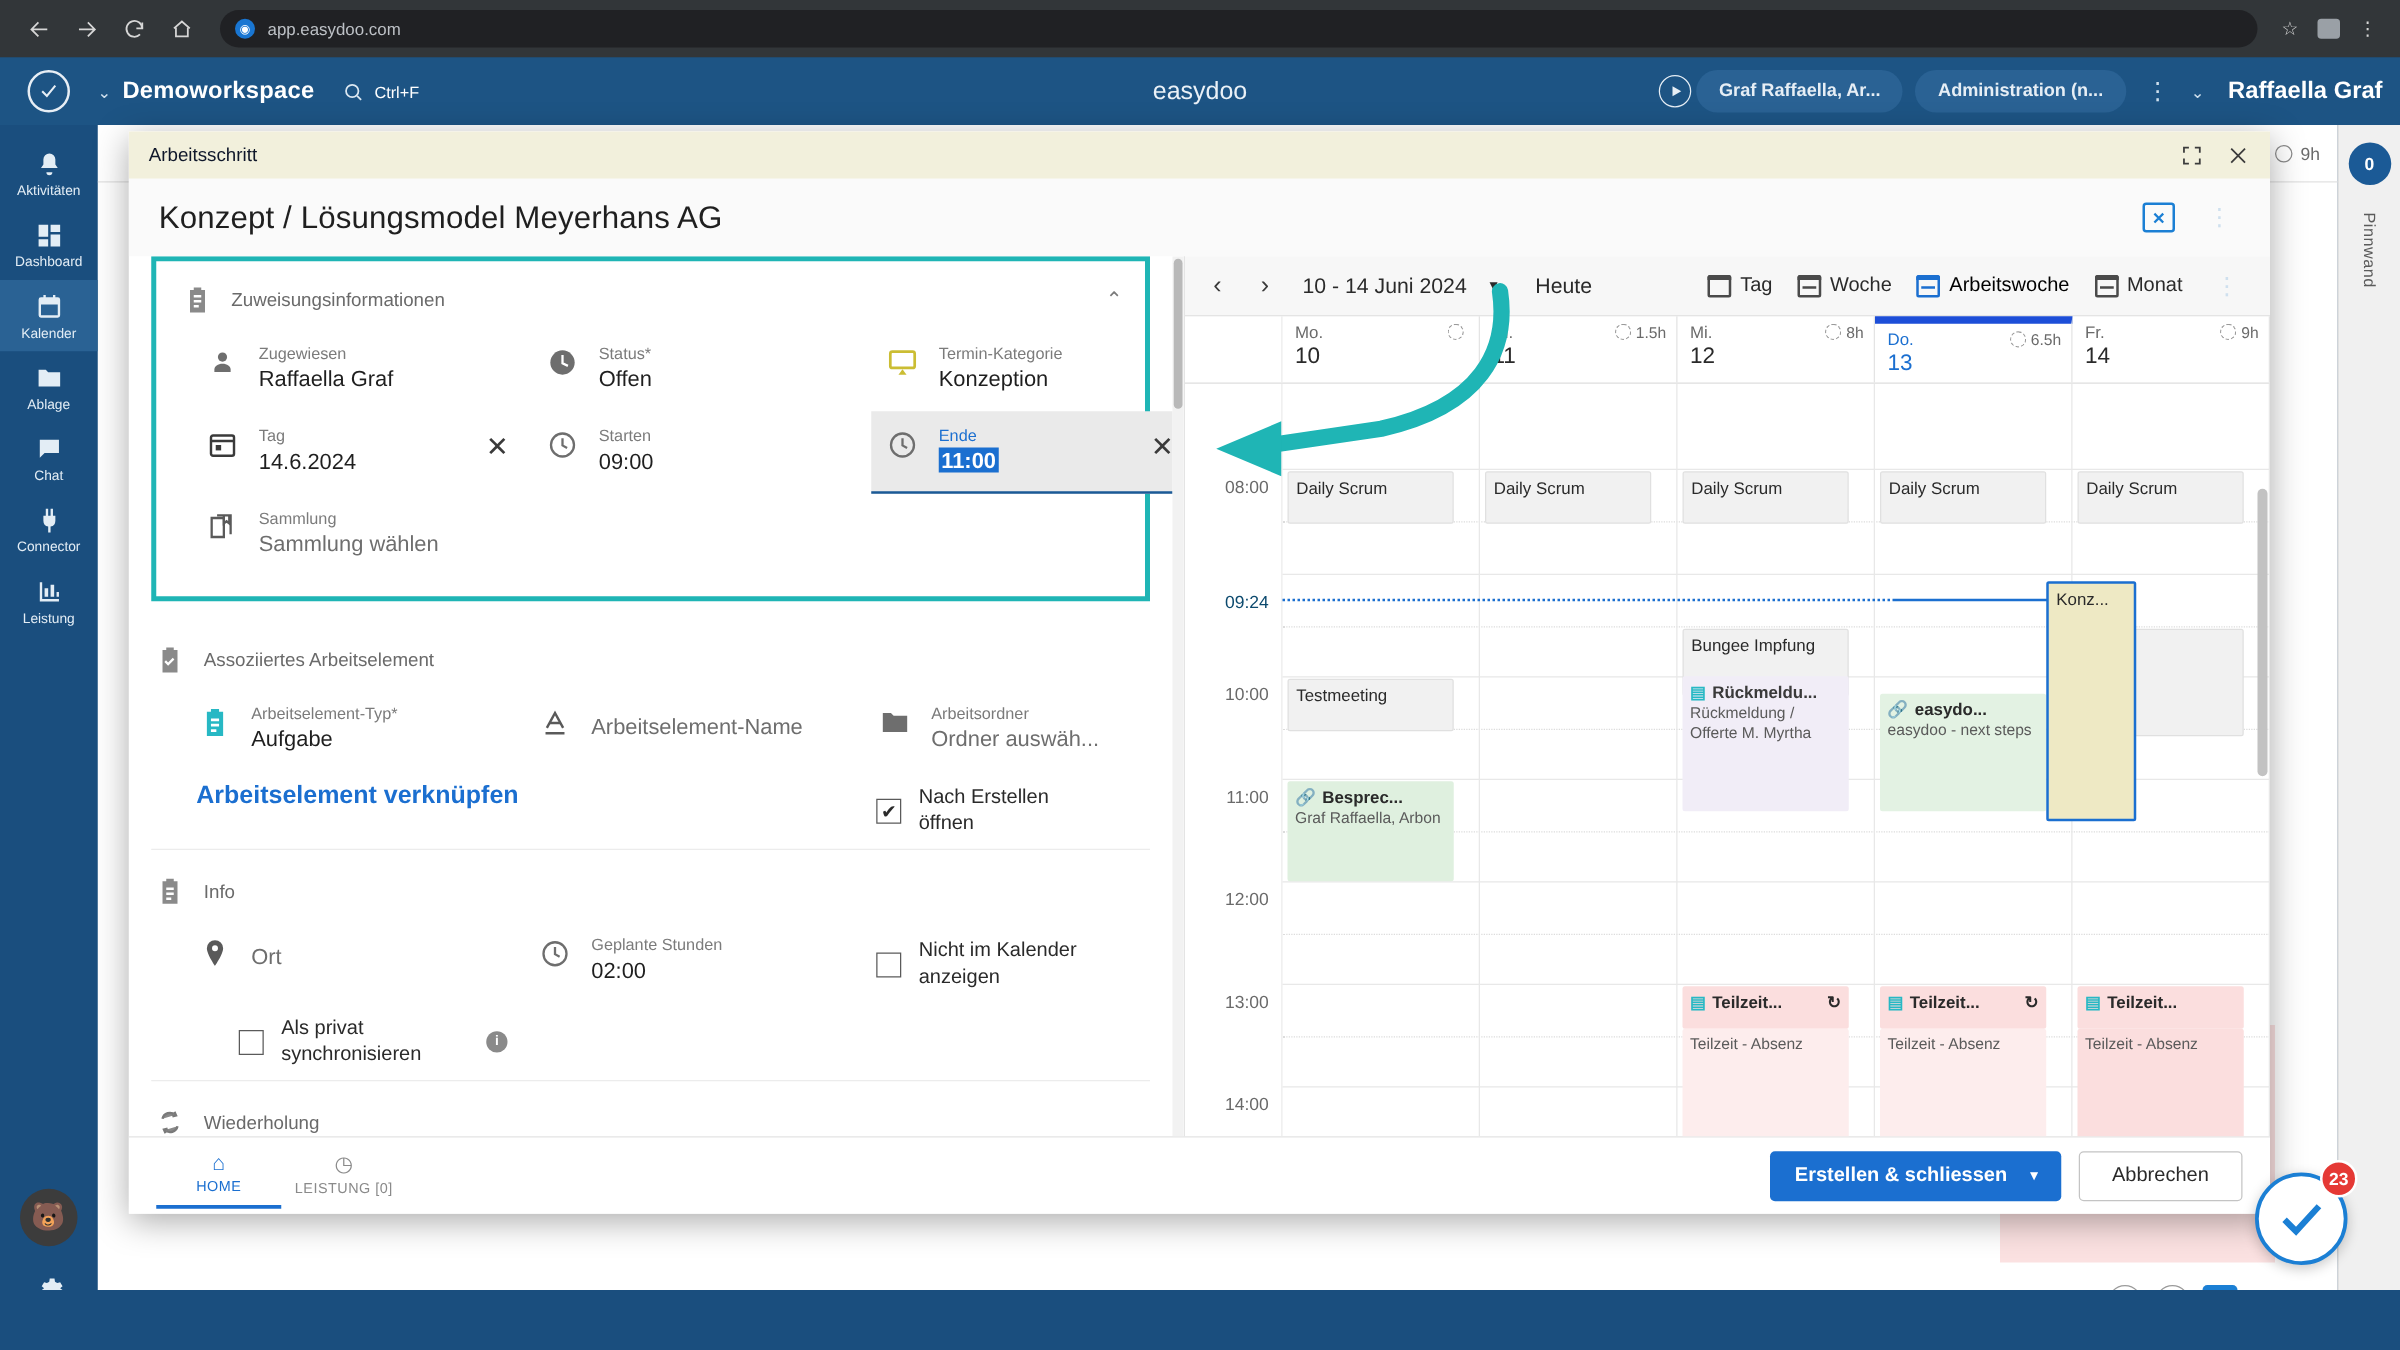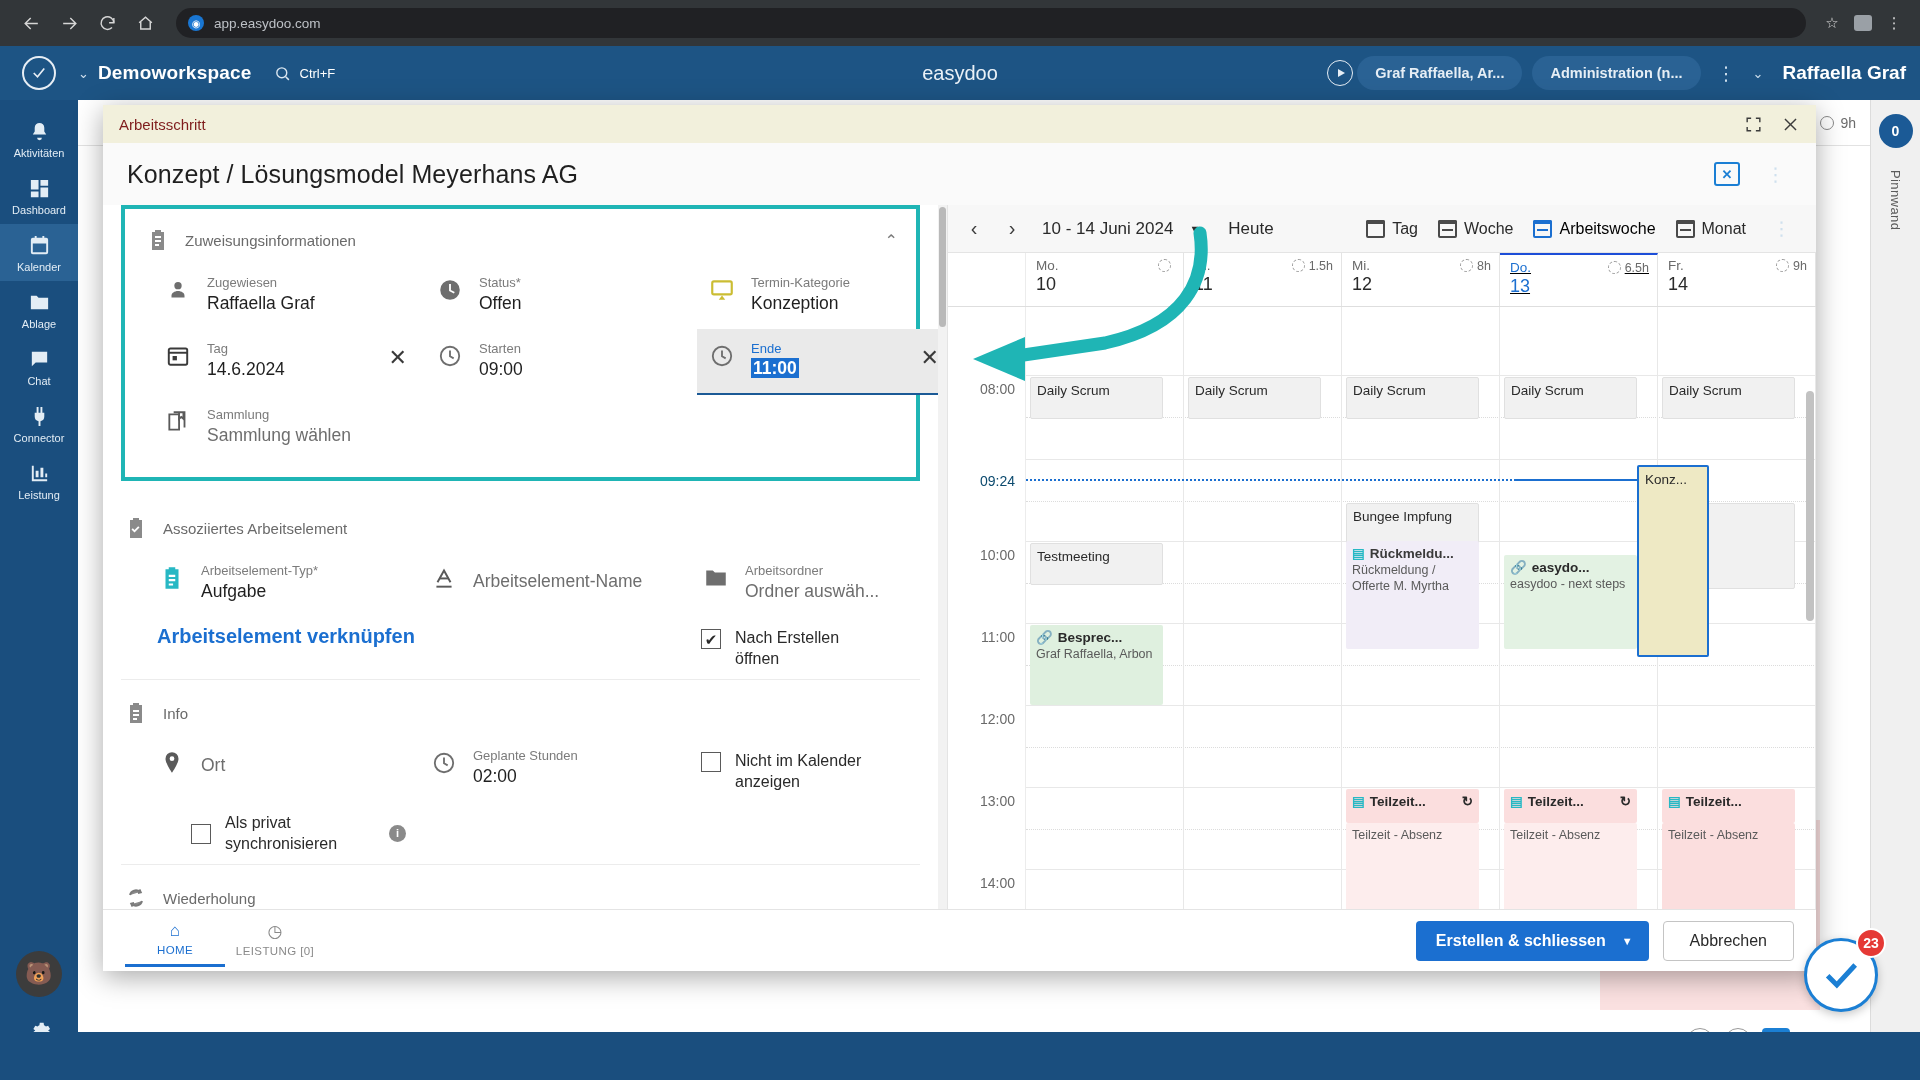--- a/index.html
+++ b/index.html
@@ -105,21 +105,21 @@
     display:flex;align-items:center;justify-content:center;font-size:15px;}
 
   
   .modal{
     position:absolute; left:103px; top:105px; width:1713px; height:866px;
     background:#fff; box-shadow:0 6px 26px rgba(0,0,0,.34); z-index:20;
     display:flex; flex-direction:column; overflow:hidden;
   }
   .modal-title-bar{
     height:38px; background:#f2f0dc; display:flex; align-items:center;
-    padding:0 16px; font-size:15px; color:#7f1d1d;
+    padding:0 16px; font-size:15px; color:#0f172a;
   }
   .mt-actions{ margin-left:auto; display:flex; align-items:center; gap:18px; }
   .mt-actions .ic{ color:#3c3c3c; cursor:pointer; display:flex;}
   .mt-actions svg{width:19px;height:19px;stroke:#3c3c3c;fill:none;stroke-width:1.8;}
   .modal-head{
     height:62px; display:flex; align-items:center; padding:0 24px; background:#fafafa;
   }
   .modal-head h1{ font-size:25px; font-weight:normal; color:#1f1f1f; letter-spacing:.1px;}
   .mh-actions{ margin-left:auto; display:flex; align-items:center; gap:20px;}
   .mh-cal{ width:26px;height:24px;border:2px solid #1b7fd4; border-radius:3px; position:relative;
@@ -152,21 +152,21 @@
   .fld.focused{ background:#eaeaea; padding-left:10px; margin-left:-10px; width:252px;
     border-bottom:2px solid #1b5a96; }
   .val-selected{ background:#1b6fd0; color:#fff; padding:0 2px; font-size:17.5px; font-weight:bold;}
 
   .plain-sect{ padding:8px 0 0 0; border-top:1px solid #ececec; margin:0 18px; }
   .sect-head2{ display:flex; align-items:center; gap:14px; padding:12px 0 2px 2px;}
   .sect-head2 .sh-ic{width:26px;height:26px;display:flex;align-items:center;justify-content:center;}
   .sect-head2 .sh-ic svg{width:24px;height:24px;fill:#8a8a8a;}
   .sect-head2 .sh-tx{ font-size:15px; color:#6a6a6a;}
   .link-blue{ color:#1b6fd0; font-size:20px; font-weight:bold; cursor:pointer; }
-  .chkrow{ display:flex; align-items:flex-start; gap:14px; padding:10px 0;}
+  .chkrow{ display:flex; align-items:center; gap:14px; padding:10px 0;}
   .chk{ width:20px;height:20px;border:1.8px solid #5a5a5a; display:flex; align-items:center;
     justify-content:center; flex:none; margin-top:2px; cursor:pointer; background:#fff;}
   .chk.on:after{ content:"✔"; font-size:15px; color:#2a2a2a; line-height:1;}
   .chk-lbl{ font-size:16px; color:#2a2a2a; line-height:21px; max-width:150px;}
   .info-dot{ width:17px;height:17px;border-radius:50%;background:#8a8a8a;color:#fff;
     font-size:11px; display:flex; align-items:center; justify-content:center; font-weight:bold;}
 
   .form-scrollbar{ width:9px; background:#f2f2f2; position:relative; }
   .form-scrollbar .thumb{ position:absolute; left:1px; width:7px; background:#b9b9b9;
     border-radius:4px; top:2px; height:120px; }
@@ -188,21 +188,21 @@
   .vb .vi:before{ content:""; position:absolute; left:-2px; right:-2px; top:-2px; height:4px;
     background:#4a4a4a; border-radius:2px 2px 0 0;}
   .vb.active .vi:before{ background:#1b6fd0;}
   .vb .vi.dots:after{ content:""; position:absolute; left:2px; right:2px; top:7px; height:2px;
     background:#4a4a4a; }
   .vb.active .vi.dots:after{ background:#1b6fd0; }
 
   .cal-days{ height:54px; display:flex; border-bottom:1px solid #dedede; }
   .cal-gutter{ width:78px; flex:none; border-right:1px solid #ececec;}
   .day-col-hd{ flex:1; border-right:1px solid #e4e4e4; padding:5px 8px 0 10px; position:relative;}
-  .day-col-hd.today{ border-top:2px solid #1d4ed8;text-decoration:underline; }
+  .day-col-hd.today{ border-top:6px solid #1d4ed8; }
   .dch-row{ display:flex; align-items:center;}
   .dch-dow{ font-size:13.5px; color:#6a6a6a;}
   .dch-hrs{ margin-left:auto; display:flex; align-items:center; gap:4px; font-size:12.5px; color:#6a6a6a;}
   .dch-hrs .cl{ width:13px;height:13px;border:1.4px dashed #9a9a9a;border-radius:50%;}
   .dch-num{ font-size:18px; color:#2a2a2a; line-height:22px;}
   .day-col-hd.today .dch-dow,.day-col-hd.today .dch-num{ color:#1b6fd0;}
 
   .cal-body{ flex:1; display:flex; position:relative; overflow:hidden; }
   .time-gutter{ width:78px; flex:none; position:relative; border-right:1px solid #ececec;}
   .tg-label{ position:absolute; right:10px; font-size:14px; color:#6a6a6a; }

